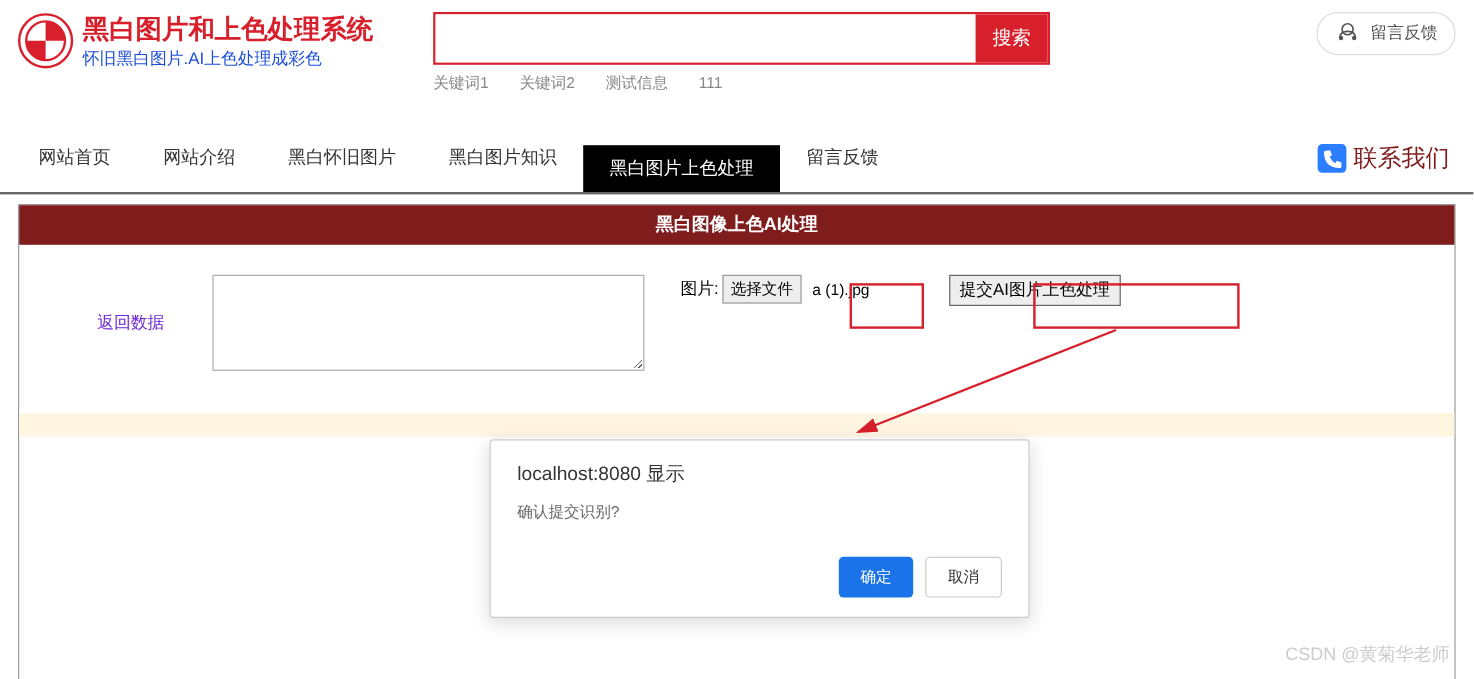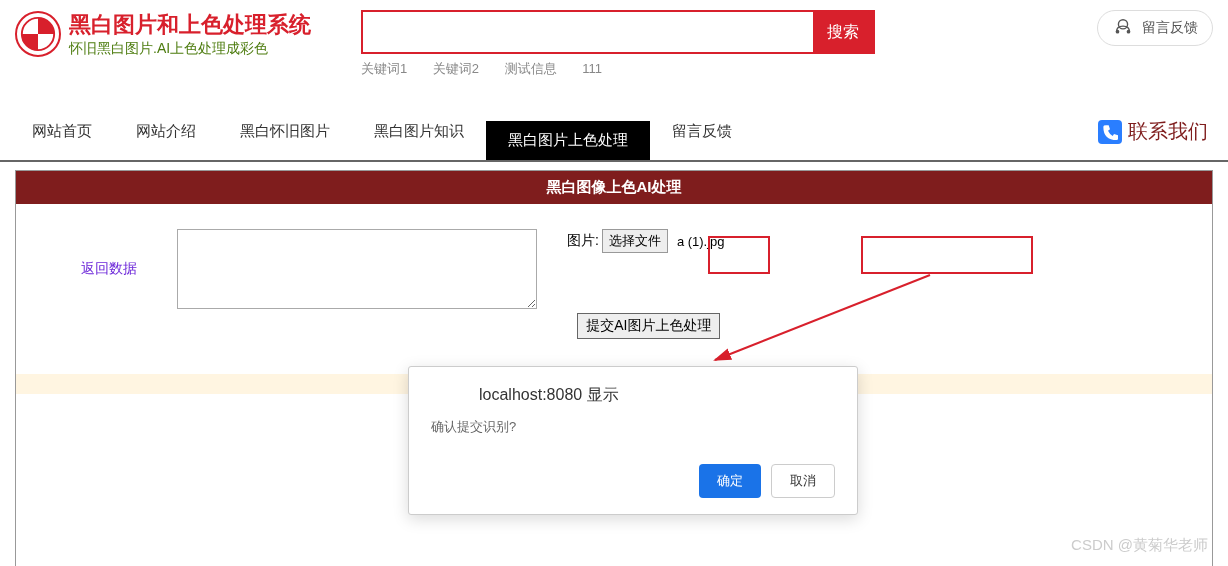--- a/index.html
+++ b/index.html
@@ -4,21 +4,21 @@
   <style>
     * { margin: 0; padding: 0; box-sizing: border-box; font-family: "Microsoft YaHei", Arial, sans-serif; }
     body { background: #fff; width: 1228px; position: relative; }
     
     .header { display: flex; align-items: flex-start; padding: 10px 15px 5px; gap: 20px; }
     .logo-wrap { display: flex; align-items: center; gap: 8px; }
     .logo { width: 46px; height: 46px; border: 2px solid #d8202c; border-radius: 50%; display: flex; align-items: center; justify-content: center; position: relative; overflow: hidden; }
     .logo svg { width: 38px; height: 38px; }
     .titles { display: flex; flex-direction: column; }
     .site-title { color: #d8202c; font-size: 22px; font-weight: bold; }
-    .site-sub { color: #4d7c0f; font-size: 14px; }
+    .site-sub { color: #1d4ed8; font-size: 14px; }
     
     .search-area { margin-left: 30px; }
     .search-box { display: flex; border: 2px solid #d8202c; }
     .search-input { width: 450px; height: 40px; border: none; padding: 0 8px; outline: none; }
     .search-btn { width: 60px; height: 40px; background: #d8202c; color: #fff; border: none; font-size: 16px; cursor: pointer; }
     .keywords { margin-top: 6px; color: #888; font-size: 13px; }
     .keywords span { margin-right: 22px; }
     
     .feedback-top { margin-left: auto; display: flex; align-items: center; gap: 8px; border: 1px solid #ddd; border-radius: 20px; padding: 6px 14px; color: #555; font-size: 14px; cursor: pointer; }
     .feedback-top svg { width: 22px; height: 22px; }
@@ -30,34 +30,34 @@
     .contact-icon { width: 24px; height: 24px; background: #2a7eff; border-radius: 4px; display: flex; align-items: center; justify-content: center; color: #fff; }
     
     .main { border: 1px solid #999; margin: 8px 15px; padding-bottom: 200px; }
     .section-title { background: #7f1d1d; color: #fff; text-align: center; padding: 7px; font-size: 15px; font-weight: bold; }
     
     .form-area { display: flex; padding: 25px 15px; gap: 30px; align-items: flex-start; }
     .left-cell { display: flex; align-items: center; gap: 40px; padding-left: 50px; }
     .field-label { font-size: 14px; color: #6d28d9; }
     .textarea { width: 360px; height: 80px; border: 1px solid #aaa; resize: both; padding: 4px; }
     
-    .right-cell { display: flex; align-items: center; gap: 60px; flex-direction: column; }
+    .right-cell { display: flex; align-items: flex-start; gap: 60px; }
     .file-row { display: flex; align-items: center; gap: 3px; font-size: 14px; }
     .file-btn { border: 1px solid #999; background: #eee; padding: 2px 6px; font-size: 13px; cursor: pointer; }
     .file-name { padding: 2px 6px; font-size: 13px; }
     .submit-btn { border: 1px solid #666; background: #eee; padding: 3px 8px; font-size: 14px; cursor: pointer; }
     
     .highlight { border: 2px solid #d8202c; position: absolute; pointer-events: none; }
     .hl1 { top: 236px; left: 708px; width: 62px; height: 38px; }
     .hl2 { top: 236px; left: 861px; width: 172px; height: 38px; }
     
     .arrow-svg { position: absolute; top: 265px; left: 700px; pointer-events: none; }
     
     .dialog { position: absolute; top: 366px; left: 408px; width: 450px; background: #fff; border: 1px solid #ccc; border-radius: 3px; box-shadow: 0 4px 16px rgba(0,0,0,0.15); padding: 18px 22px 16px; }
-    .dialog-title { font-size: 16px; color: #333; margin-bottom: 12px; margin-left: 48px; }
+    .dialog-title { font-size: 16px; color: #333; margin-bottom: 12px; }
     .dialog-msg { font-size: 13px; color: #666; margin-bottom: 28px; }
     .dialog-btns { display: flex; justify-content: flex-end; gap: 10px; }
     .btn-ok { background: #1a73e8; color: #fff; border: none; border-radius: 4px; padding: 7px 18px; font-size: 13px; cursor: pointer; }
     .btn-cancel { background: #fff; color: #333; border: 1px solid #ccc; border-radius: 4px; padding: 7px 18px; font-size: 13px; cursor: pointer; }
     
     .watermark { position: absolute; right: 20px; top: 536px; color: #ccc; font-size: 15px; }
     
     .cream-band { height: 20px; background: #fff5e1; margin: 10px 0; }
   </style>
 </head>

